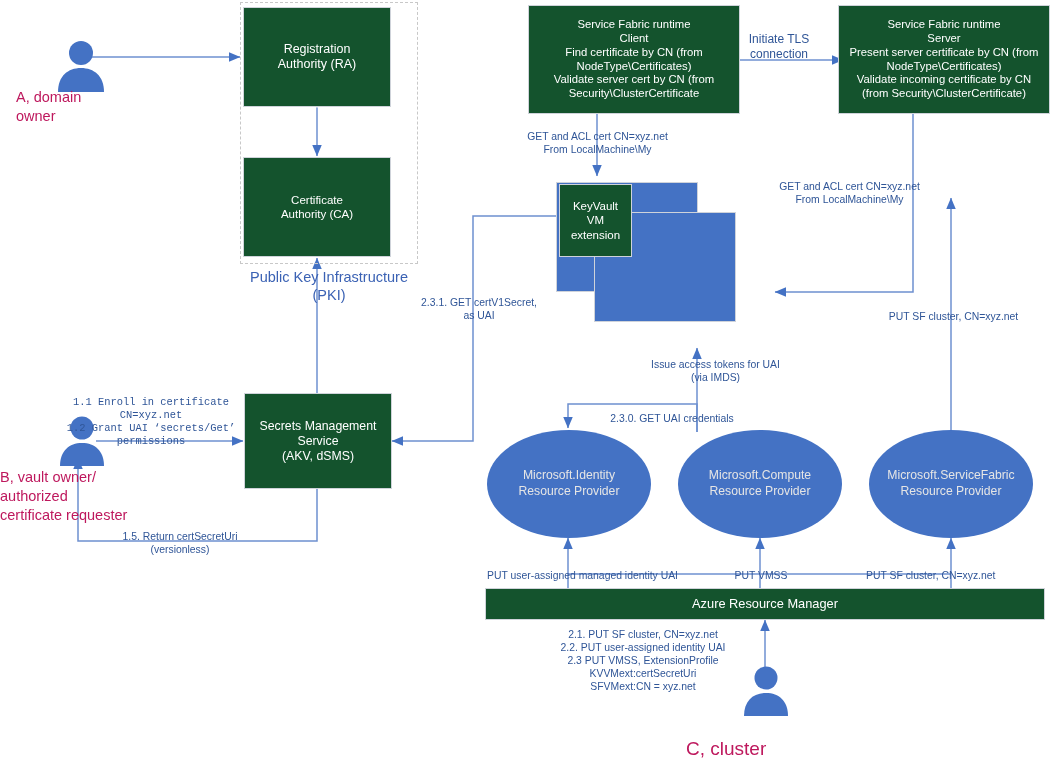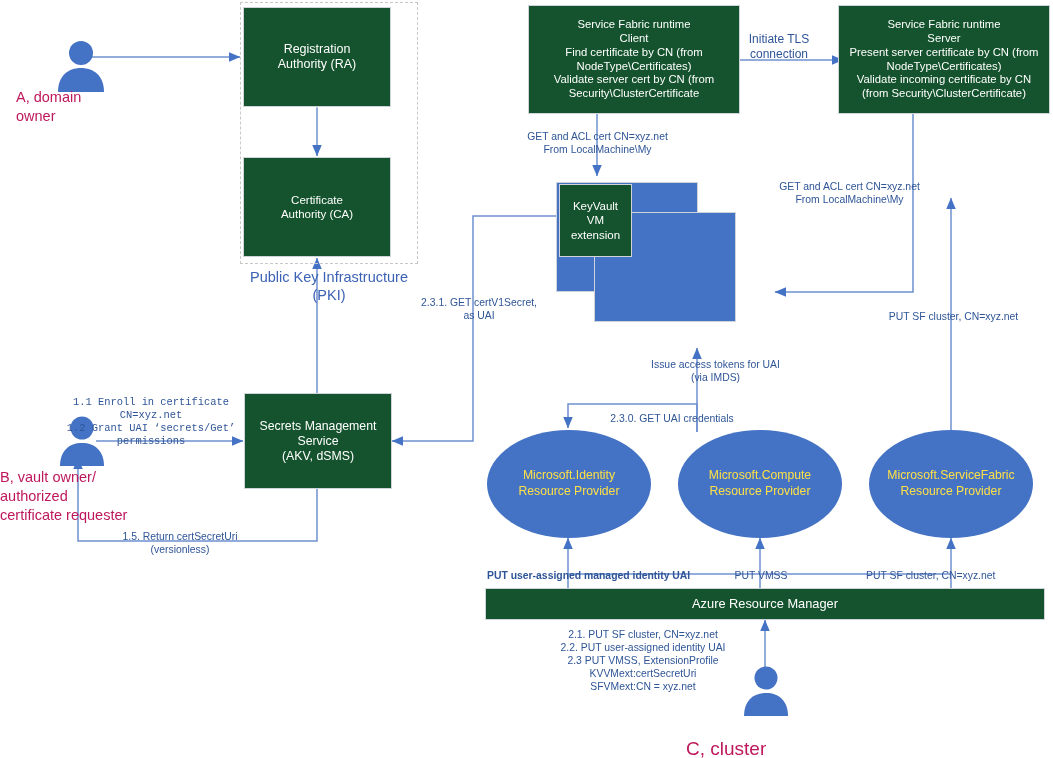--- a/index.html
+++ b/index.html
@@ -1,21 +1,21 @@
 <!DOCTYPE html>
 <html><head>
 <meta charset="utf-8">
 <style>
   html,body{margin:0;padding:0;background:#ffffff;}
   body{font-family:"Liberation Sans", sans-serif;}
   #canvas{position:relative;width:1053px;height:758px;overflow:hidden;background:#fff;}
   .node{position:absolute;box-sizing:border-box;background:#14532d;color:#fff;
         display:flex;align-items:center;justify-content:center;text-align:center;
         line-height:1.22;border:1px solid #cfd3da;}
-  .ellipse{position:absolute;box-sizing:border-box;background:#4472C4;color:#fde047;
+  .ellipse{position:absolute;box-sizing:border-box;background:#4472C4;color:#e5e5e5;
         display:flex;align-items:center;justify-content:center;text-align:center;
         border-radius:50%;line-height:1.3;}
   .label{position:absolute;color:#2F5597;text-align:center;line-height:1.25;white-space:pre;}
   .actor-name{position:absolute;color:#be185d;text-align:left;line-height:1.3;}
   .grp{position:absolute;box-sizing:border-box;border:1px dashed #c8c8c8;background:transparent;}
   .person{position:absolute;}
   svg.wires{position:absolute;left:0;top:0;width:1053px;height:758px;pointer-events:none;}
   .stack{position:absolute;background:#4472C4;border:1px solid #cfd3da;box-sizing:border-box;}
 </style>
 </head>
@@ -164,21 +164,21 @@
   <div class="label" style="left: 398px; top: 296px; width: 122px; font-size: 10.4px; white-space: pre-line; margin-left: 20px;">2.3.1. GET certV1Secret,
 as UAI</div>
 
   <div class="label" style="left: 623px; top: 358px; width: 185px; font-size: 10.4px; white-space: pre-line;">Issue access tokens for UAI
 (via IMDS)</div>
 
   <div class="label" style="left: 592px; top: 412px; width: 160px; font-size: 10.4px; white-space: pre-line;">2.3.0. GET UAI credentials</div>
 
   <div class="label" style="left: 876px; top: 310px; width: 155px; font-size: 10.4px; white-space: pre-line;">PUT SF cluster, CN=xyz.net</div>
 
-  <div class="label" style="left: 487px; top: 569px; width: 215px; font-size: 10.4px; text-align: left; white-space: pre-line; font-weight: bold;">PUT user-assigned managed identity UAI</div>
+  <div class="label" style="left: 487px; top: 569px; width: 215px; font-size: 10.4px; text-align: left; white-space: pre-line;">PUT user-assigned managed identity UAI</div>
 
   <div class="label" style="left: 716px; top: 569px; width: 90px; font-size: 10.4px; white-space: pre-line;">PUT VMSS</div>
 
   <div class="label" style="left: 866px; top: 569px; width: 160px; font-size: 10.4px; text-align: left; white-space: pre-line;">PUT SF cluster, CN=xyz.net</div>
 
   <div class="label" style="left: 543px; top: 628px; width: 200px; font-size: 10.4px; text-align: center; white-space: pre-line;">2.1.  PUT SF cluster, CN=xyz.net
 2.2.  PUT user-assigned identity UAI
 2.3 PUT VMSS, ExtensionProfile
         KVVMext:certSecretUri
         SFVMext:CN = xyz.net</div>

